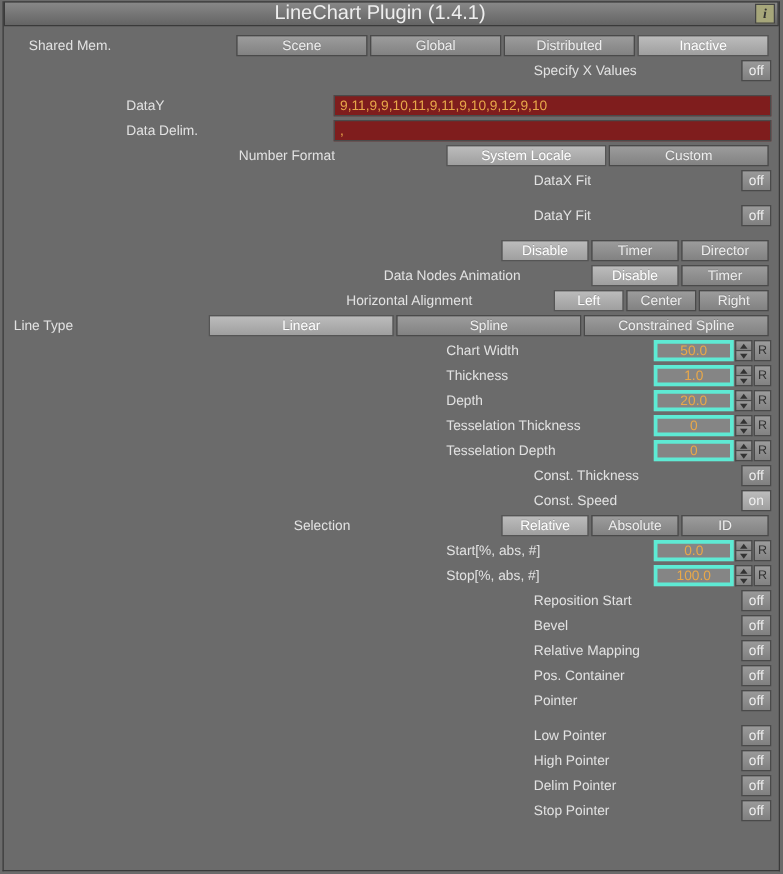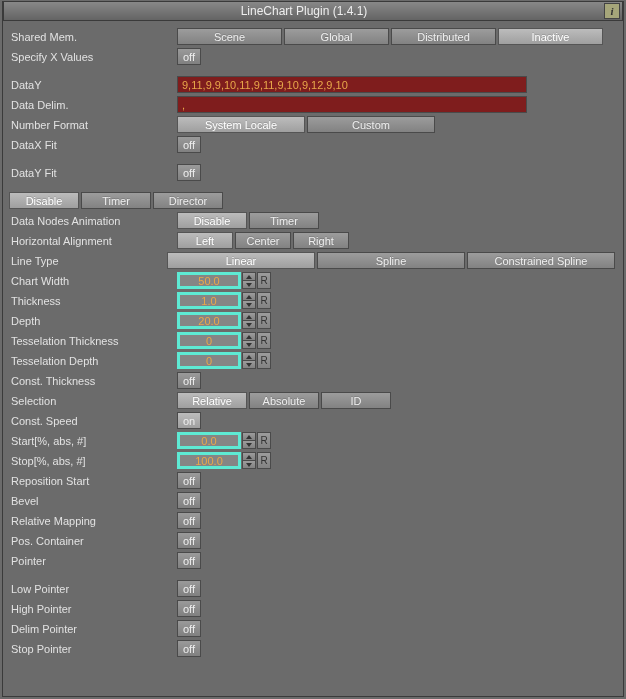--- a/index.html
+++ b/index.html
@@ -25,21 +25,21 @@
     background: linear-gradient(to bottom, #888 0%, #646464 100%);
     border: 1px solid #3a3a3a;
     display: flex;
     align-items: center;
     position: relative;
   }
   .titlebar-title {
     flex: 1;
     text-align: center;
     color: #eee;
-    font-size: 12px;
+    font-size: 16px;
   }
   .info-btn {
     width: 16px;
     height: 16px;
     margin-right: 2px;
     background: #a6a67a;
     border: 1px solid #444;
     display: flex;
     align-items: center;
     justify-content: center;
@@ -49,20 +49,21 @@
     color: #333;
     font-size: 11px;
     cursor: pointer;
   }
   .body { padding: 6px 6px 0 6px; }
   .row {
     display: flex;
     align-items: center;
     height: 19px;
     margin-bottom: 1px;
+    justify-content: flex-end;
   }
   .gap { height: 8px; }
   .label {
     width: 168px;
     padding-left: 2px;
     color: #e2e2e2;
     white-space: nowrap;
   }
   .controls {
     display: flex;
@@ -353,36 +354,36 @@
     </div>
 
     <div class="row">
       <div class="label">Const. Thickness</div>
       <div class="controls">
           <div class="toggle">off</div>
         </div>
     </div>
 
     <div class="row">
+      <div class="label">Const. Speed</div>
+      <div class="controls">
+          <div class="toggle on">on</div>
+        </div>
+    </div>
+
+    <div class="row">
       <div class="label">Selection</div>
       <div class="controls seg">
         <div class="btn w70 sel">Relative</div>
         <div class="btn w70">Absolute</div>
         <div class="btn w70">ID</div>
       </div>
     </div>
 
     <div class="row">
-      <div class="label">Const. Speed</div>
-      <div class="controls">
-          <div class="toggle on">on</div>
-        </div>
-    </div>
-
-    <div class="row">
       <div class="label">Start[%, abs, #]</div>
       <div class="controls">
         <div class="numfield">0.0</div>
         <div class="spin">
           <div class="sbtn">
               <span class="arrow-up"></span>
             </div>
           <div class="sbtn">
               <span class="arrow-down"></span>
             </div>

